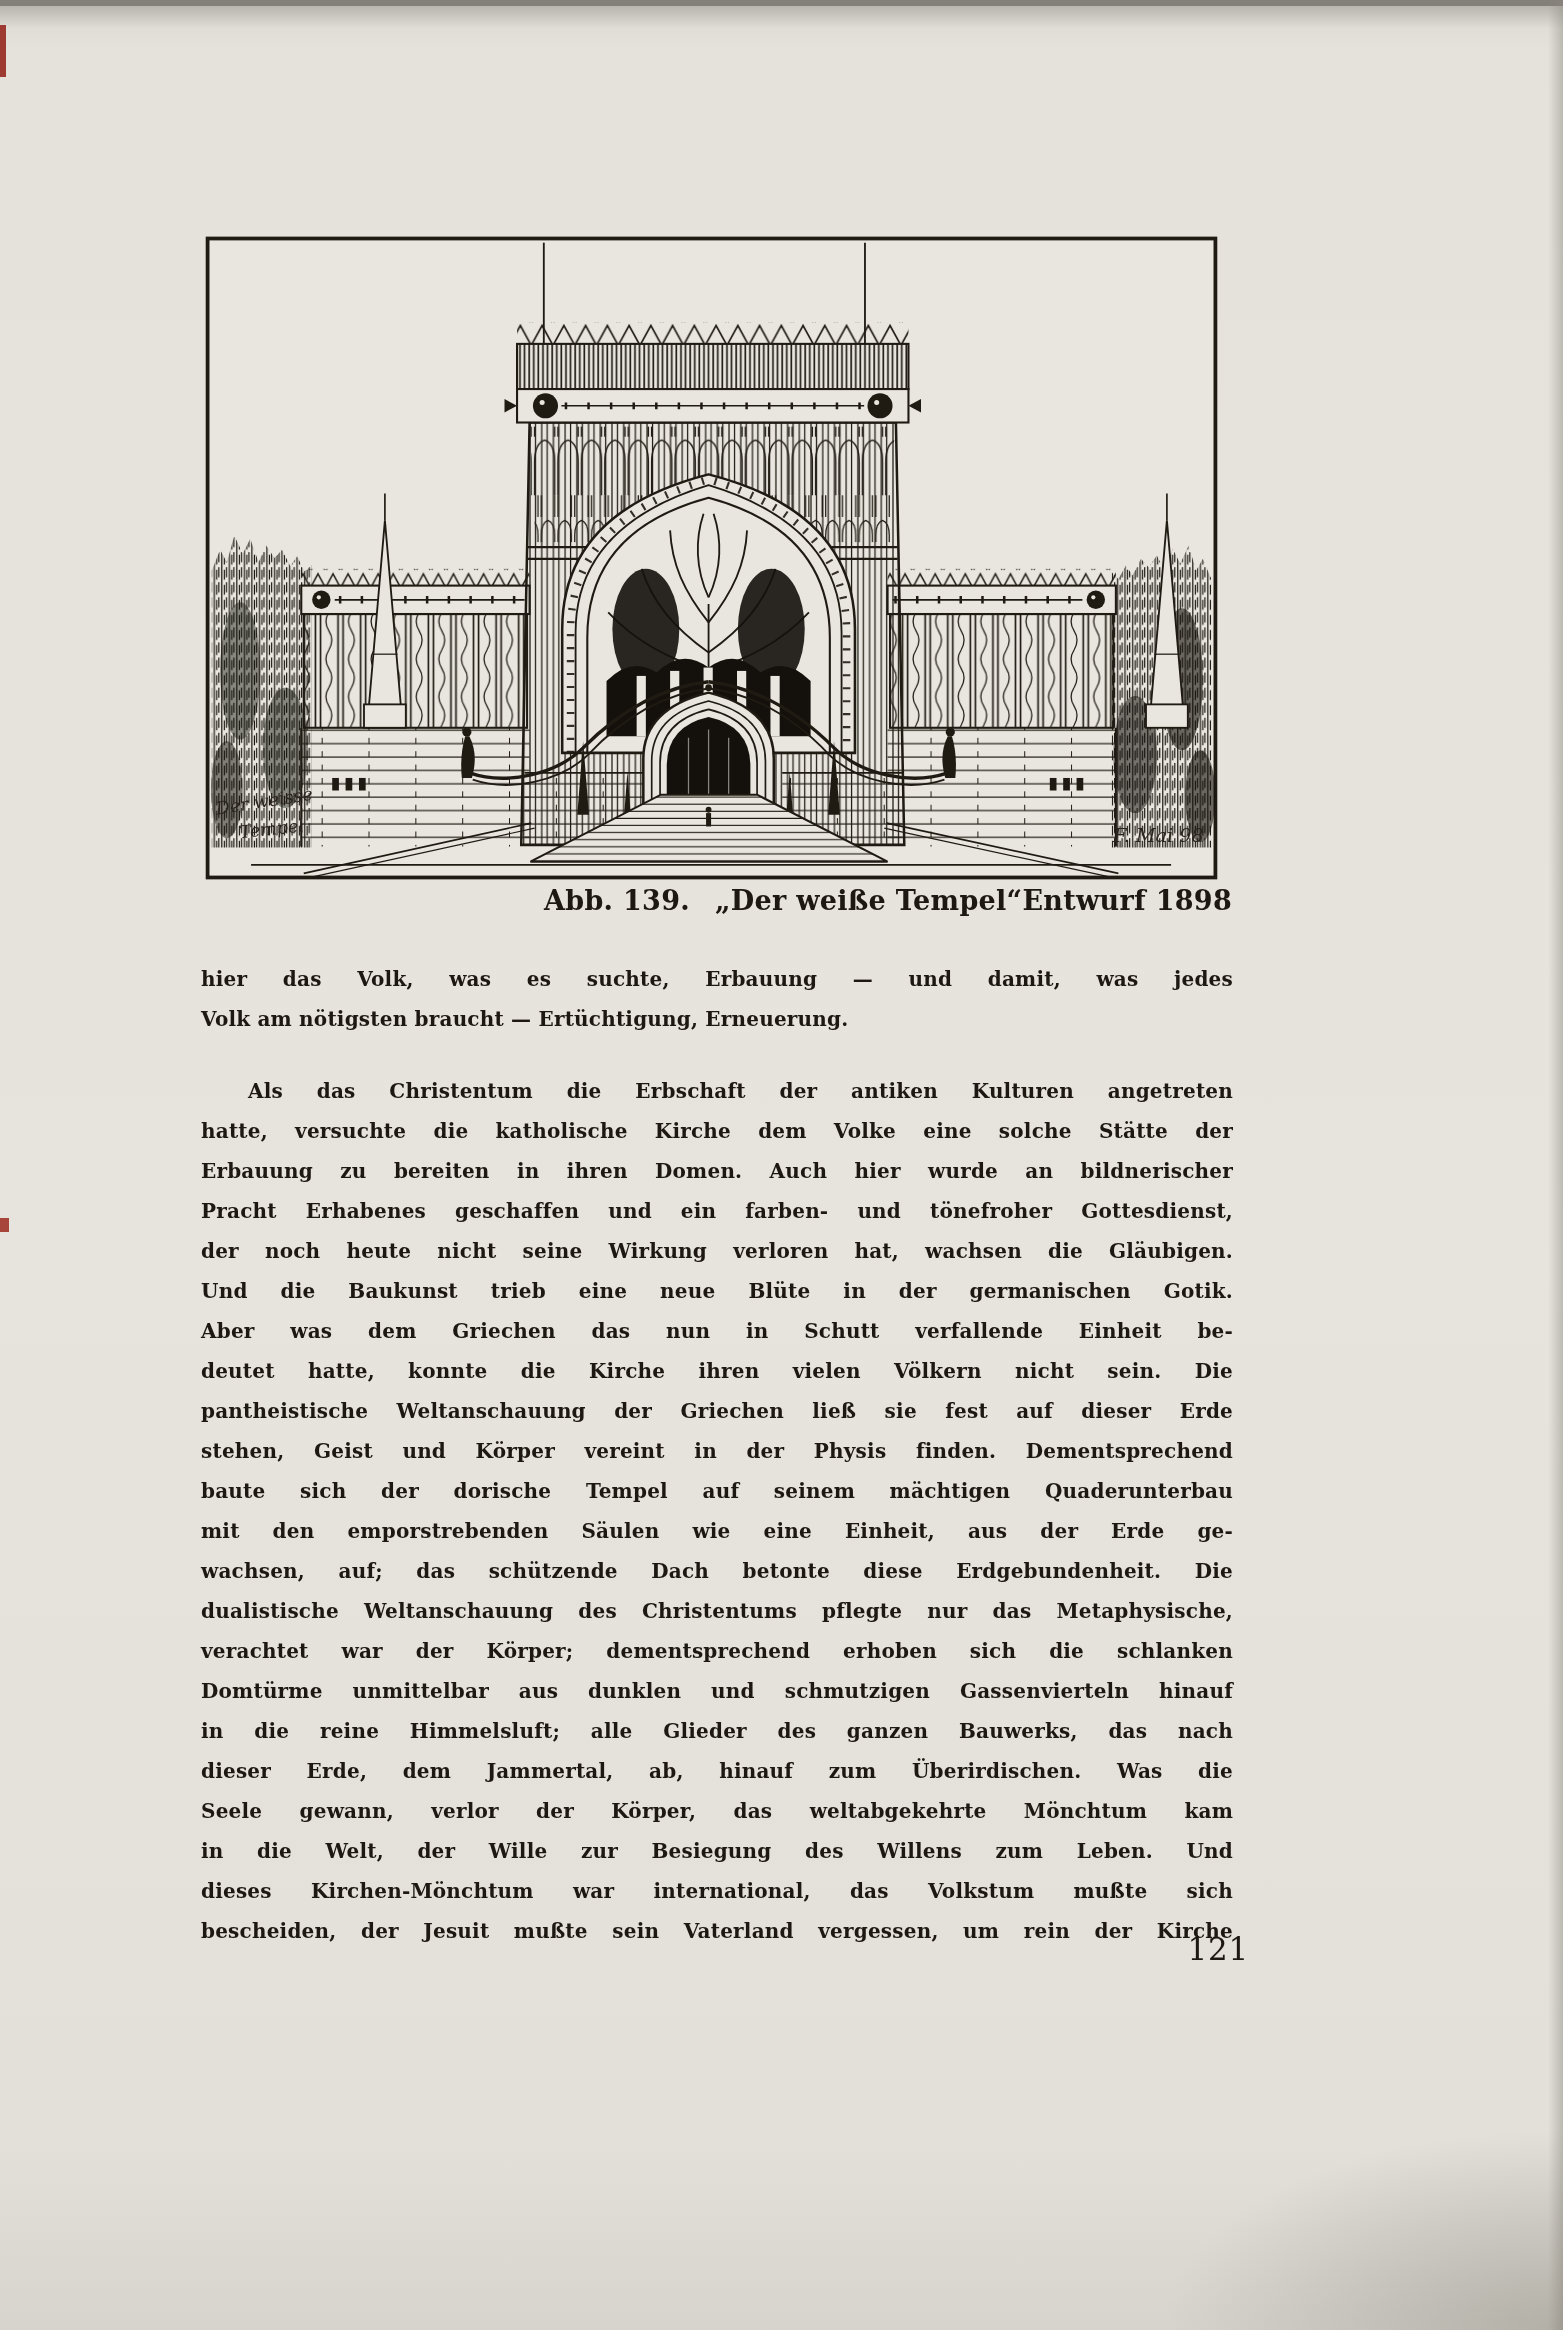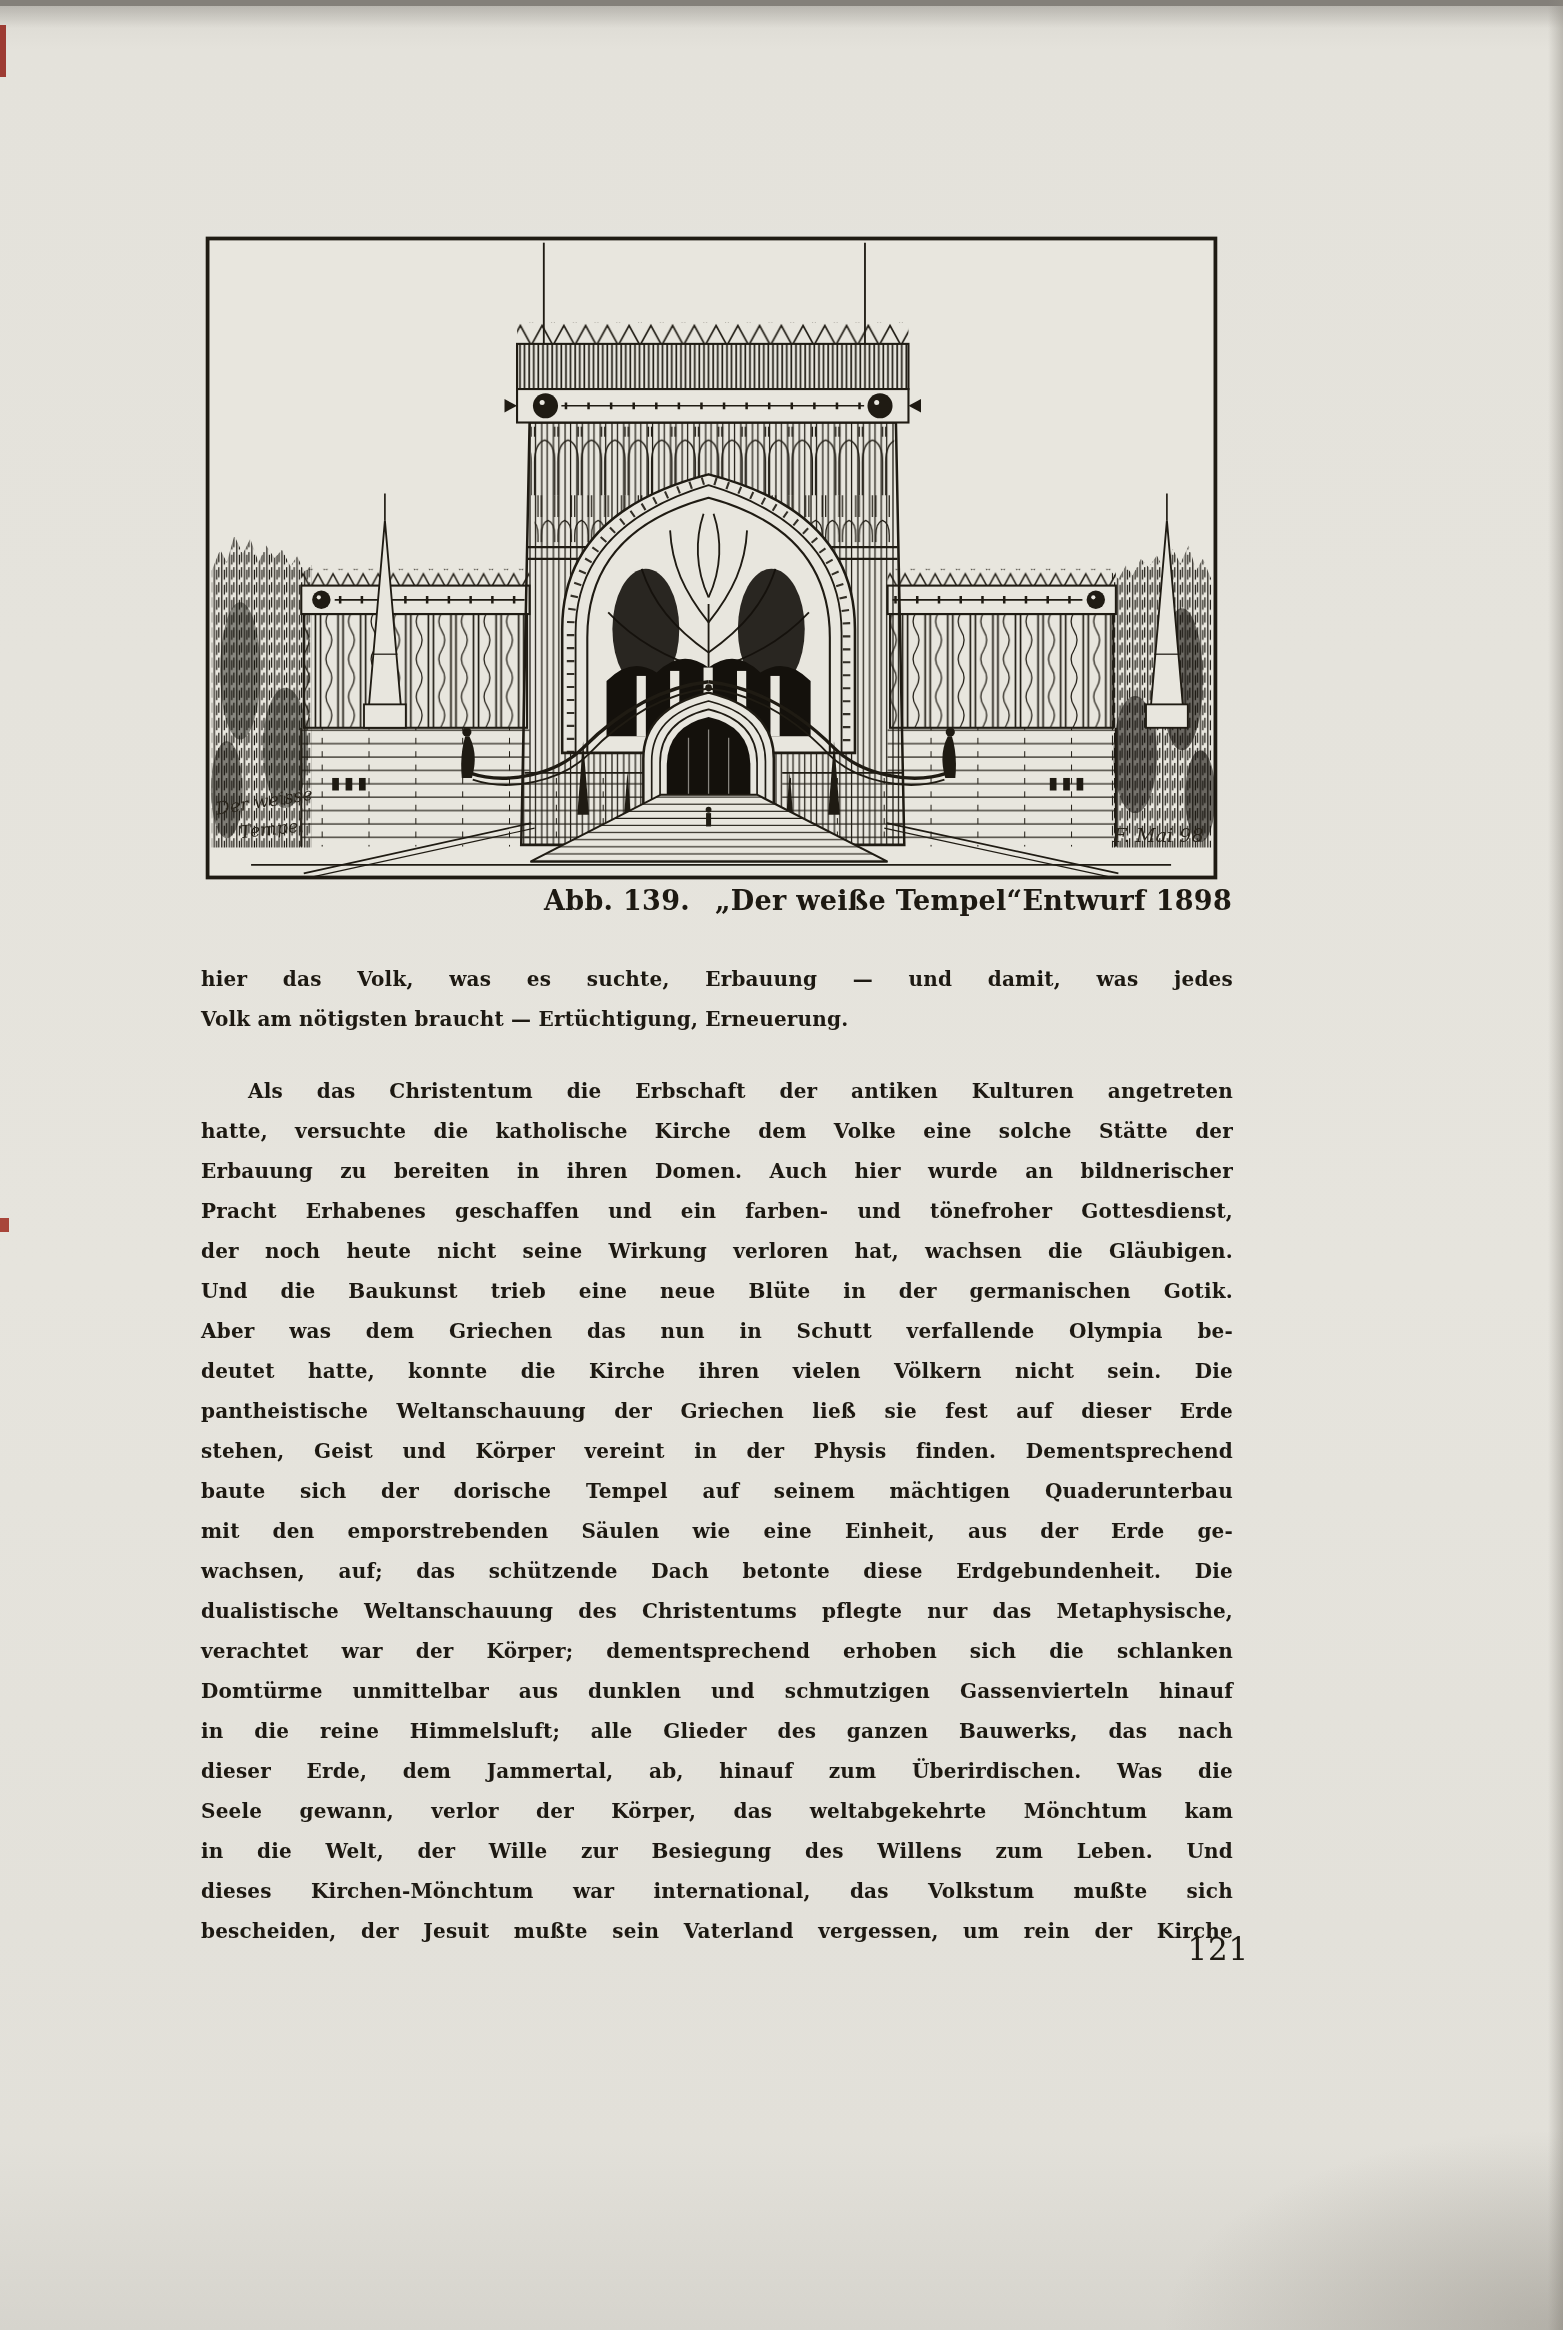--- a/index.html
+++ b/index.html
@@ -266,21 +266,21 @@
 
   <div class="bodytext">
       <div class="line">hier das Volk, was es suchte, Erbauung — und damit, was jedes</div>
       <div class="line flush">Volk am nötigsten braucht — Ertüchtigung, Erneuerung.</div>
       <div class="line indent">Als das Christentum die Erbschaft der antiken Kulturen angetreten</div>
       <div class="line">hatte, versuchte die katholische Kirche dem Volke eine solche Stätte der</div>
       <div class="line">Erbauung zu bereiten in ihren Domen. Auch hier wurde an bildnerischer</div>
       <div class="line">Pracht Erhabenes geschaffen und ein farben- und tönefroher Gottesdienst,</div>
       <div class="line">der noch heute nicht seine Wirkung verloren hat, wachsen die Gläubigen.</div>
       <div class="line">Und die Baukunst trieb eine neue Blüte in der germanischen Gotik.</div>
-      <div class="line">Aber was dem Griechen das nun in Schutt verfallende Olympia be-</div>
+      <div class="line">Aber was dem Griechen das nun in Schutt verfallende Einheit be-</div>
       <div class="line">deutet hatte, konnte die Kirche ihren vielen Völkern nicht sein. Die</div>
       <div class="line">pantheistische Weltanschauung der Griechen ließ sie fest auf dieser Erde</div>
       <div class="line">stehen, Geist und Körper vereint in der Physis finden. Dementsprechend</div>
       <div class="line">baute sich der dorische Tempel auf seinem mächtigen Quaderunterbau</div>
       <div class="line">mit den emporstrebenden Säulen wie eine Einheit, aus der Erde ge-</div>
       <div class="line">wachsen, auf; das schützende Dach betonte diese Erdgebundenheit. Die</div>
       <div class="line">dualistische Weltanschauung des Christentums pflegte nur das Metaphysische,</div>
       <div class="line">verachtet war der Körper; dementsprechend erhoben sich die schlanken</div>
       <div class="line">Domtürme unmittelbar aus dunklen und schmutzigen Gassenvierteln hinauf</div>
       <div class="line">in die reine Himmelsluft; alle Glieder des ganzen Bauwerks, das nach</div>

